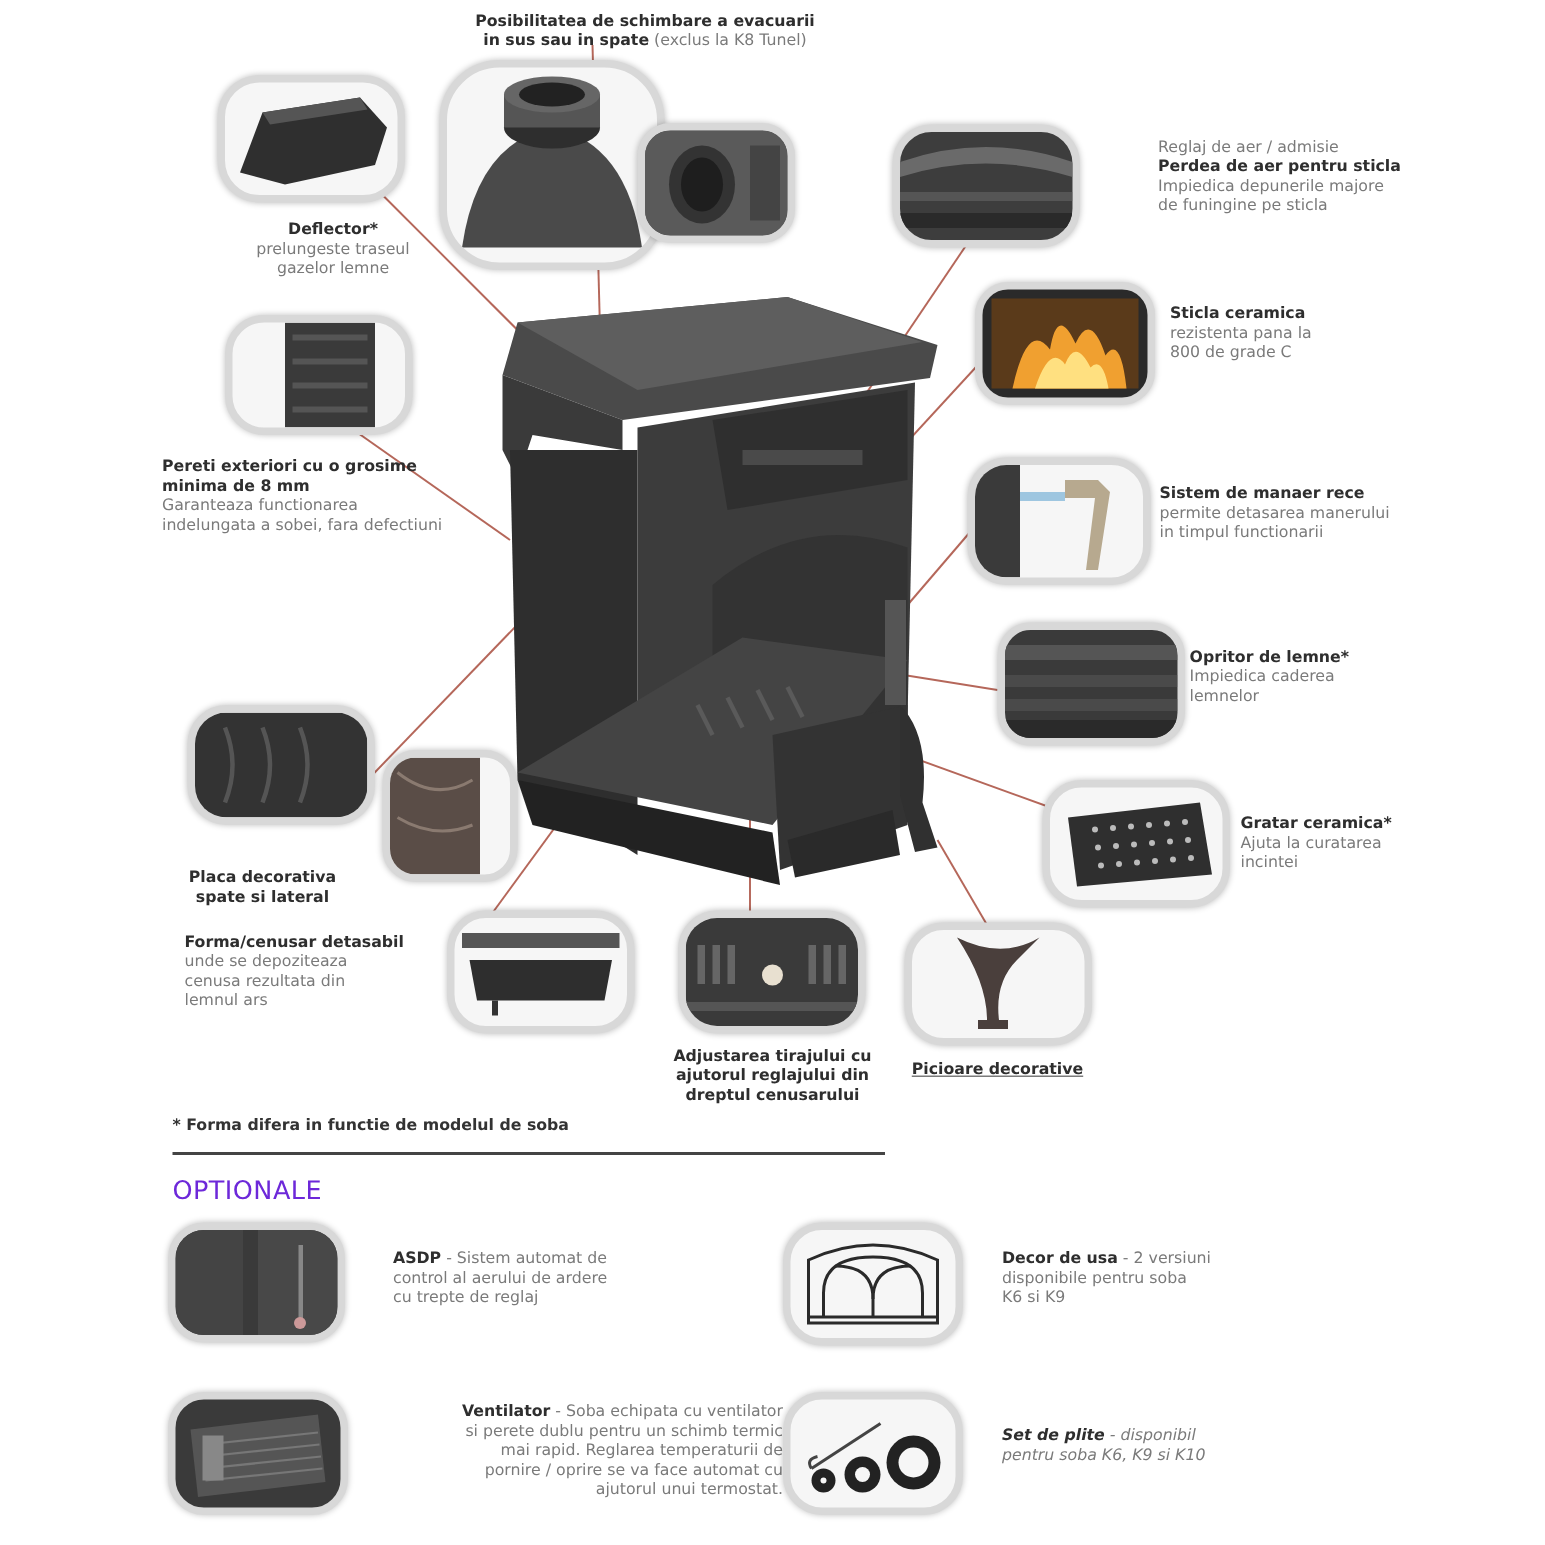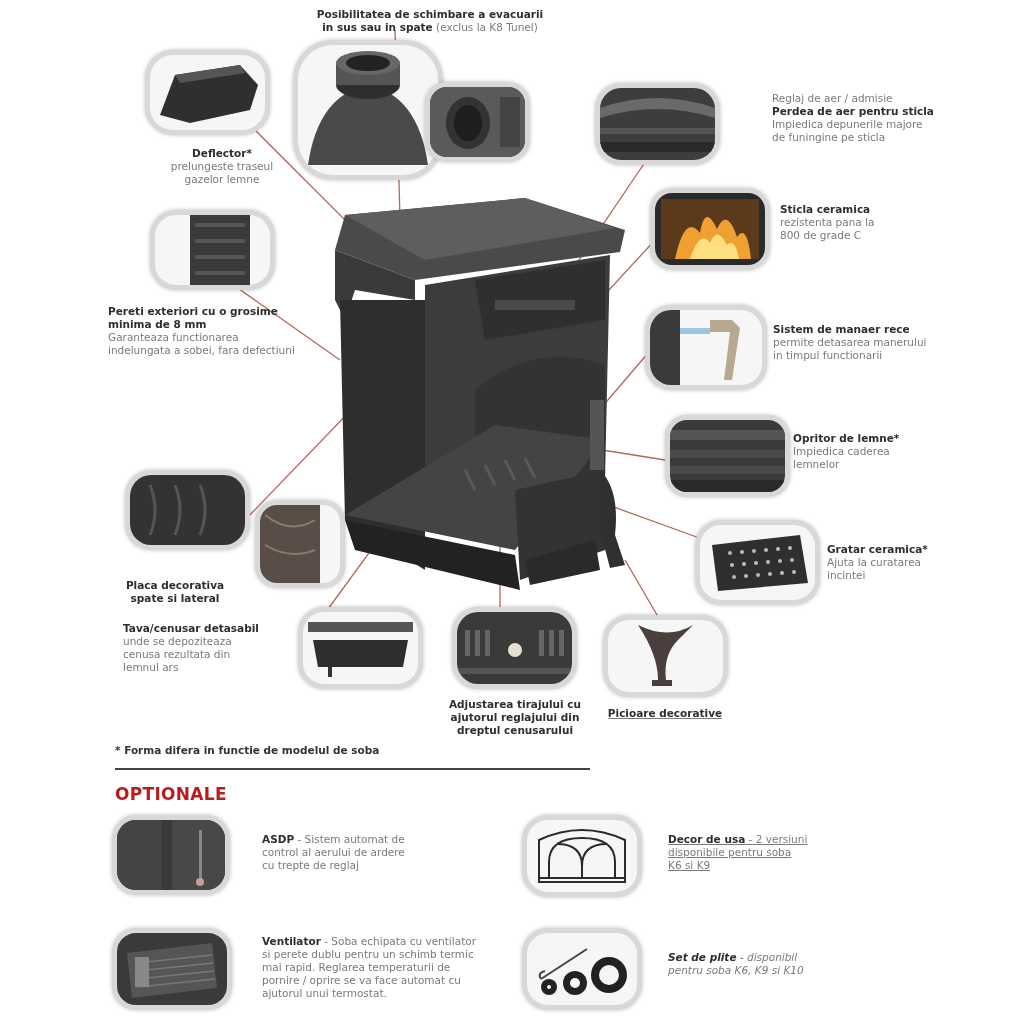--- a/index.html
+++ b/index.html
@@ -9,21 +9,21 @@
   .thumb { position:absolute; border:5px solid #d8d8d8; border-radius:28px; background:#3b3b3b;
            box-shadow:0 0 4px rgba(0,0,0,0.25); overflow:hidden; box-sizing:border-box; }
   .thumb.light { background:#f6f6f6; }
   .label { position:absolute; font-size:10.5px; line-height:13px; color:#7a7a7a; }
   .label .t { color:#2e2e2e; font-weight:bold; display:block; }
   .label .ti { color:#2e2e2e; font-weight:bold; }
   .center { text-align:center; }
   svg { display:block; }
   .lines { position:absolute; left:0; top:0; }
   .divider { position:absolute; left:115px; top:768px; width:475px; height:2px; background:#444; }
-  .opt-title { position:absolute; left:115px; top:784px; font-size:17px; font-weight:bold; color:#b91c1c; letter-spacing:0.3px; }
+  .opt-title { position:absolute; left:115px; top:784px; font-size:17px; font-weight:normal; color:#6d28d9; letter-spacing:0.3px; }
   .footnote { position:absolute; left:115px; top:744px; font-size:10.5px; font-weight:bold; color:#333; }
 </style>
 </head>
 <body>
 
 <svg class="lines" width="1030" height="1030">
   <g stroke="#b5675a" stroke-width="1.3" fill="none">
     <line x1="395" y1="30" x2="400" y2="220"></line>
     <line x1="240" y1="115" x2="395" y2="270"></line>
     <line x1="205" y1="265" x2="340" y2="360"></line>
@@ -194,21 +194,21 @@
 </div>
 
 <div class="thumb light" style="left:298px; top:607px; width:125px; height:82px; border-radius:26px;">
   <svg width="115" height="72">
     <path d="M5 10 L110 10 L110 20 L5 20 Z" fill="#555"></path>
     <path d="M10 28 L105 28 L100 55 L15 55 Z" fill="#2e2e2e"></path>
     <rect x="25" y="55" width="4" height="10" fill="#333"></rect>
   </svg>
 </div>
 <div class="label" style="left:123px; top:622px; width:170px;">
-  <span class="t">Tava/cenusar detasabil</span>
+  <span class="t">Forma/cenusar detasabil</span>
   <span style="display:block">unde se depoziteaza</span>
   <span style="display:block">cenusa rezultata din</span>
   <span style="display:block">lemnul ars</span>
 </div>
 
 <div class="thumb light" style="left:452px; top:607px; width:125px; height:82px; border-radius:26px;">
   <svg width="115" height="72">
     <rect x="0" y="0" width="115" height="72" fill="#3a3a3a"></rect>
     <g fill="#666">
       <rect x="8" y="18" width="5" height="26"></rect>
@@ -291,39 +291,39 @@
   <svg width="110" height="72">
     <g stroke="#2a2a2a" stroke-width="2" fill="none">
       <path d="M12 62 L12 20 Q55 0 98 20 L98 62 Z"></path>
       <line x1="12" y1="58" x2="98" y2="58"></line>
       <path d="M22 58 L22 42 Q22 18 55 18 Q88 18 88 42 L88 58"></path>
       <path d="M55 58 L55 46 Q55 24 30 24"></path>
       <path d="M55 46 Q55 24 80 24"></path>
     </g>
   </svg>
 </div>
-<div class="label" style="left:668px; top:833px; width:200px;text-decoration:underline;">
+<div class="label" style="left:668px; top:833px; width:200px;">
   <span class="ti">Decor de usa</span><span> - </span><span>2 versiuni</span>
   <span style="display:block">disponibile pentru soba</span>
   <span style="display:block">K6 si K9</span>
 </div>
 
 <div class="thumb" style="left:112px; top:928px; width:120px; height:82px; border-radius:24px; background:#3a3a3a;">
   <svg width="110" height="72">
     <path d="M10 20 L95 10 L100 55 L15 65 Z" fill="#555"></path>
     <g stroke="#777" stroke-width="1.5">
       <line x1="20" y1="30" x2="95" y2="22"></line>
       <line x1="20" y1="38" x2="96" y2="30"></line>
       <line x1="20" y1="46" x2="97" y2="38"></line>
       <line x1="20" y1="54" x2="98" y2="46"></line>
     </g>
     <rect x="18" y="24" width="14" height="30" fill="#888"></rect>
   </svg>
 </div>
-<div class="label" style="left:262px; top:935px; width:260px;">
+<div class="label" style="left:262px; top:935px; width:260px;text-align:right;">
   <span class="ti">Ventilator</span><span> - </span><span>Soba echipata cu ventilator</span>
   <span style="display:block">si perete dublu pentru un schimb termic</span>
   <span style="display:block">mai rapid. Reglarea temperaturii de</span>
   <span style="display:block">pornire / oprire se va face automat cu</span>
   <span style="display:block">ajutorul unui termostat.</span>
 </div>
 
 <div class="thumb light" style="left:522px; top:928px; width:120px; height:82px; border-radius:26px;">
   <svg width="110" height="72">
     <path d="M14 46 L60 16" stroke="#444" stroke-width="2"></path>

